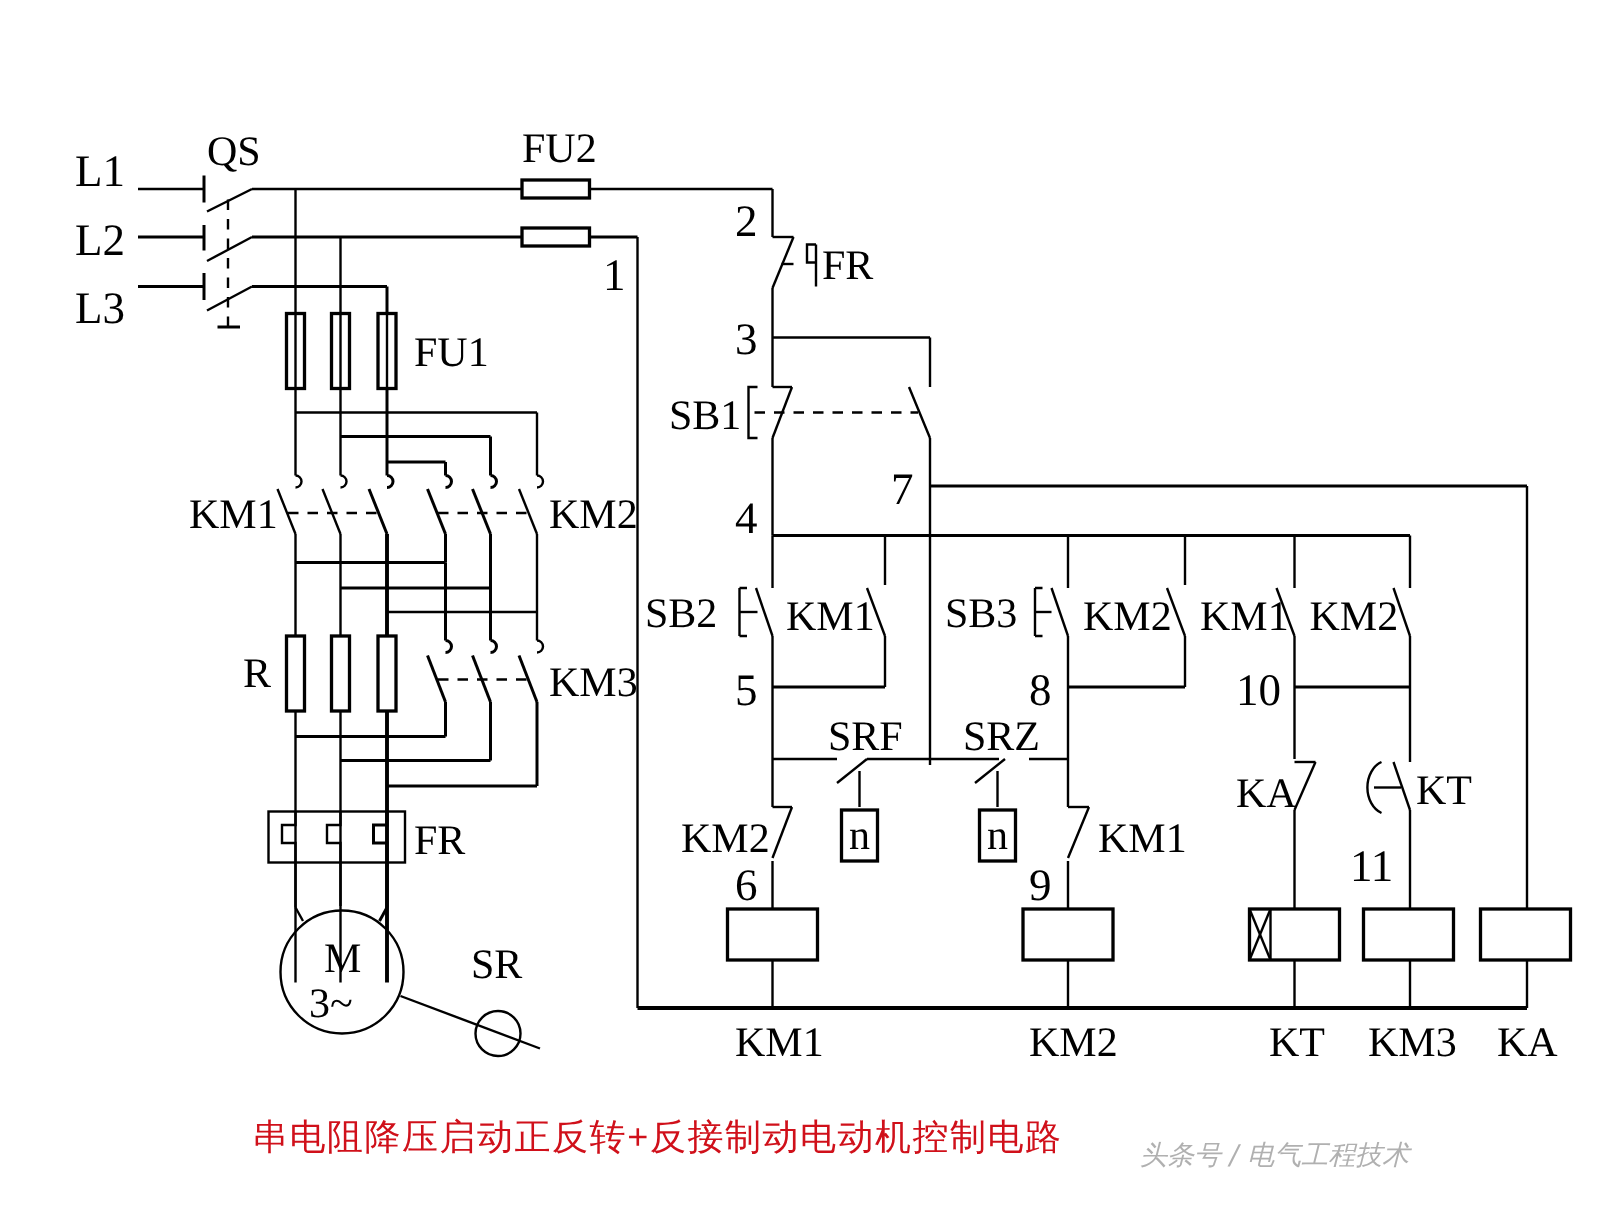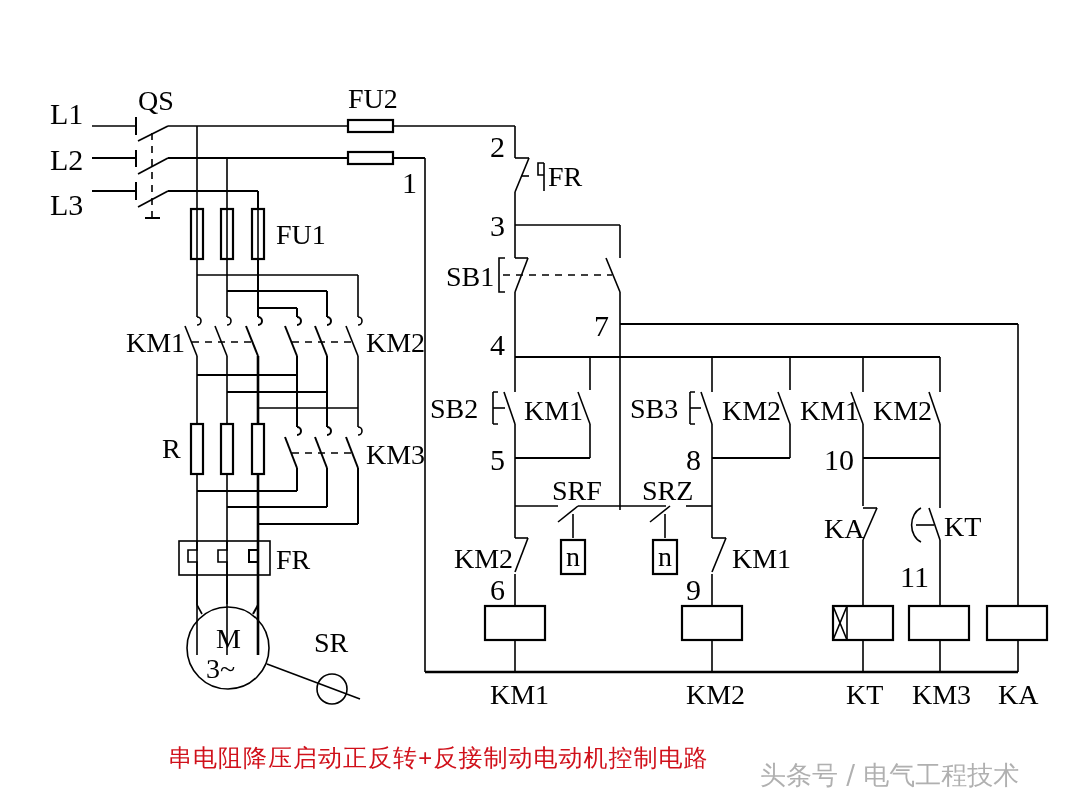--- a/index.html
+++ b/index.html
@@ -7,21 +7,21 @@
   svg { position: absolute; left: 0; top: 0; }
   .w { stroke: #000; stroke-width: 2; fill: none; }
   .wt { stroke: #000; stroke-width: 1.6; fill: none; }
   .wb { stroke: #000; stroke-width: 2.6; fill: none; }
   .dash { stroke: #000; stroke-width: 1.6; fill: none; stroke-dasharray: 7 6; }
   .box { stroke: #000; stroke-width: 2.2; fill: #fff; }
   .lbl { font-family: "Liberation Serif", "DejaVu Serif", serif; font-size: 30px; fill: #000; transform-box: fill-box; transform-origin: center; }
   .lblc { font-family: "Liberation Serif", "DejaVu Serif", serif; font-size: 28px; fill: #000; }
   .num { font-family: "Liberation Serif", "DejaVu Serif", serif; font-size: 30px; fill: #000; }
   .caption { position: absolute; left: 168px; top: 742px; font-family: Liberation Mono, monospace; font-size: 24px; color: #d0101a; letter-spacing: 1px; white-space: nowrap; }
-  .wm { position: absolute; left: 760px; top: 758px; font-family: "DejaVu Sans", sans-serif; font-size: 26px; color: rgba(150,150,150,0.75); white-space: nowrap; }
+  .wm { position: absolute; left: 760px; top: 758px; font-family: "DejaVu Sans", sans-serif; font-size: 18px; color: rgba(150,150,150,0.75); white-space: nowrap; font-style: italic; }
 </style>
 </head>
 <body>
 
 <svg width="1080" height="810" viewBox="0 0 1080 810" xmlns="http://www.w3.org/2000/svg">
 
   <g>
 
     <text class="lbl" x="50" y="124">L1</text>
     <text class="lbl" x="50" y="170">L2</text>

